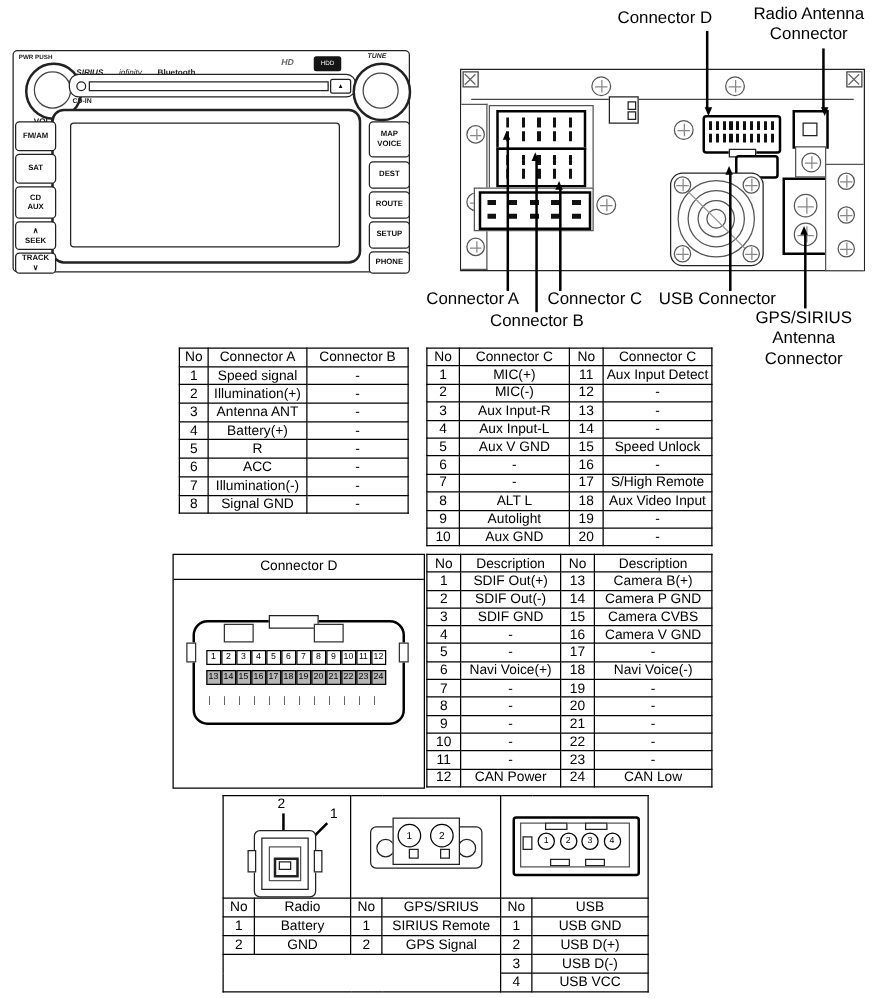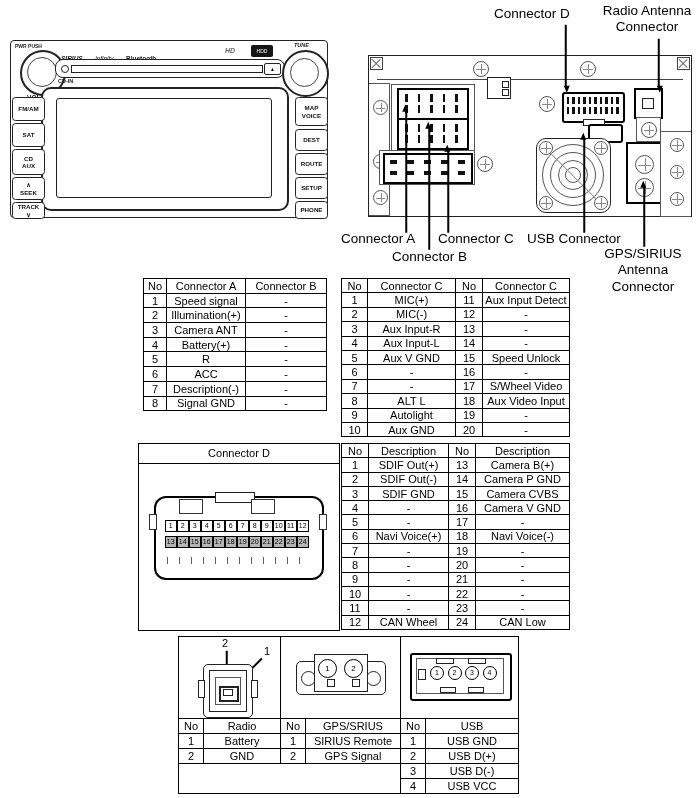--- a/index.html
+++ b/index.html
@@ -228,41 +228,41 @@
           <td>Speed signal</td>
           <td>-</td>
         </tr>
         <tr>
           <td>2</td>
           <td>Illumination(+)</td>
           <td>-</td>
         </tr>
         <tr>
           <td>3</td>
-          <td>Camera ANT</td>
+          <td>Antenna ANT</td>
           <td>-</td>
         </tr>
         <tr>
           <td>4</td>
           <td>Battery(+)</td>
           <td>-</td>
         </tr>
         <tr>
           <td>5</td>
           <td>R</td>
           <td>-</td>
         </tr>
         <tr>
           <td>6</td>
           <td>ACC</td>
           <td>-</td>
         </tr>
         <tr>
           <td>7</td>
-          <td>Description(-)</td>
+          <td>Illumination(-)</td>
           <td>-</td>
         </tr>
         <tr>
           <td>8</td>
           <td>Signal GND</td>
           <td>-</td>
         </tr>
       </tbody>
   </table>
 
@@ -315,21 +315,21 @@
         <tr>
           <td>6</td>
           <td>-</td>
           <td>16</td>
           <td>-</td>
         </tr>
         <tr>
           <td>7</td>
           <td>-</td>
           <td>17</td>
-          <td>S/Wheel Video</td>
+          <td>S/High Remote</td>
         </tr>
         <tr>
           <td>8</td>
           <td>ALT L</td>
           <td>18</td>
           <td>Aux Video Input</td>
         </tr>
         <tr>
           <td>9</td>
           <td>Autolight</td>
@@ -461,21 +461,21 @@
           <td>-</td>
         </tr>
         <tr>
           <td>11</td>
           <td>-</td>
           <td>23</td>
           <td>-</td>
         </tr>
         <tr>
           <td>12</td>
-          <td>CAN Wheel</td>
+          <td>CAN Power</td>
           <td>24</td>
           <td>CAN Low</td>
         </tr>
       </tbody>
   </table>
 
   <table class="dtable tbl-bottom" style="left:178px;top:636px;width:340px;">
     <colgroup>
       <col style="width:25px">
         <col style="width:77px">

